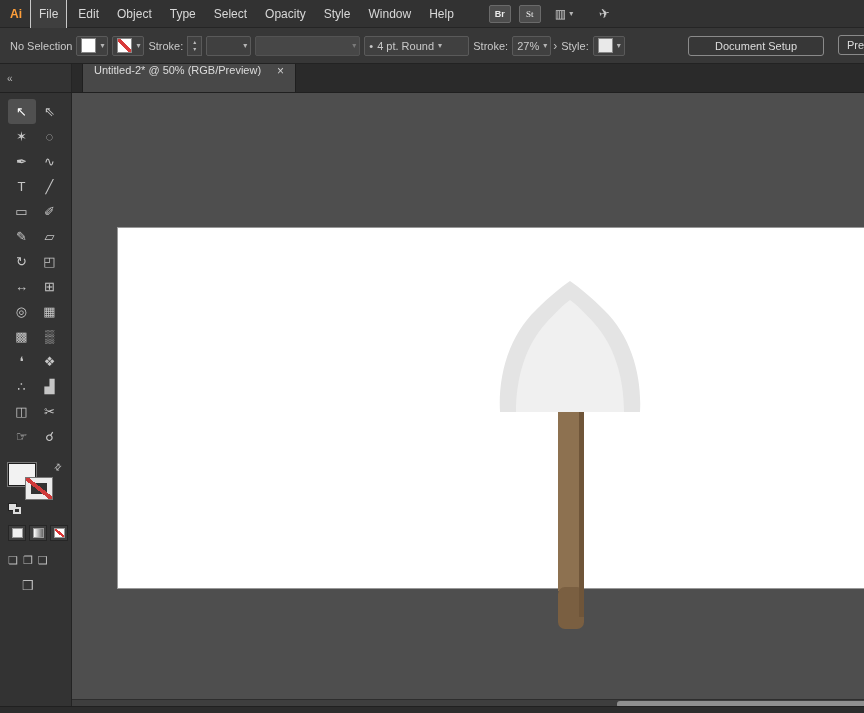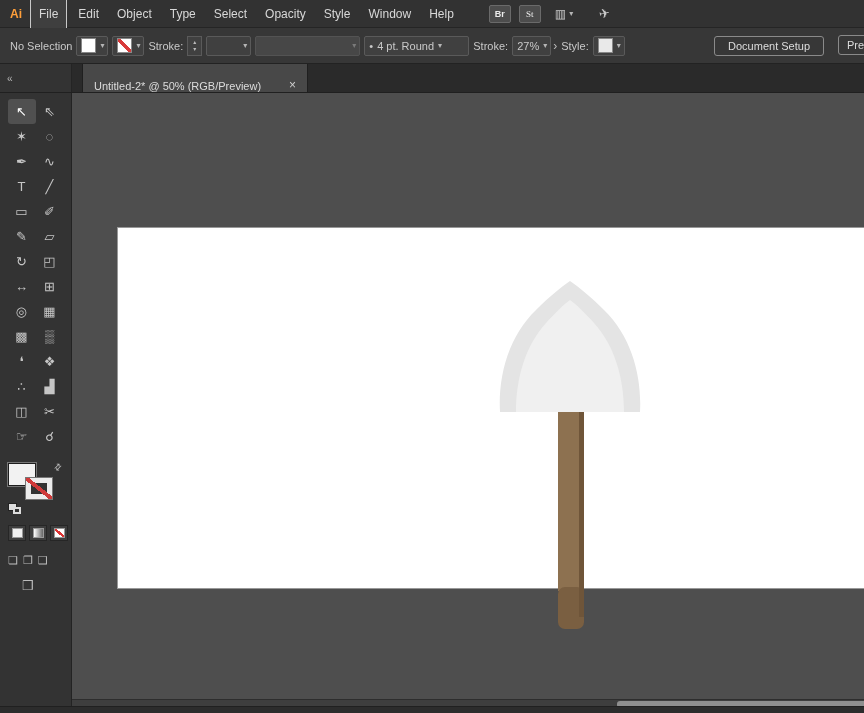--- a/index.html
+++ b/index.html
@@ -27,28 +27,28 @@
   .swatch.none{background:linear-gradient(to top right,#fff 42%,#d83a3a 42%,#d83a3a 58%,#fff 58%);}
   .swatch.style{background:#e9e9e9;}
   .stepper{display:flex;flex-direction:column;justify-content:center;align-items:center;height:18px;width:13px;
            background:#404040;border:1px solid #5a5a5a;font-size:6px;color:#bbb;line-height:7px;}
   .combo.small .val{min-width:28px;display:inline-block;}
   .combo.disabled{background:#474747;border-color:#535353;min-width:96px;justify-content:flex-end;}
   .combo.disabled .chev{color:#7a7a7a;}
   .combo.brush{min-width:96px;}
   .flyout{color:#bbb;font-size:12px;margin-left:-2px;}
   .btn{background:transparent;border:1px solid #8a8a8a;border-radius:3px;color:#ddd;font-size:11px;height:20px;
-       padding:0 13px;font-family:inherit;white-space:nowrap;}
+       padding:0 26px;font-family:inherit;white-space:nowrap;}
   .btn.ds{margin-left:auto;margin-right:40px;}
   .btn.pref{position:absolute;left:838px;top:7px;width:92px;text-align:left;padding:0 8px;overflow:hidden;}
   
   .tabrow{height:28px;background:#2a2a2a;border-bottom:1px solid #202020;display:flex;align-items:stretch;}
   .tools-head{width:72px;background:#333;border-right:1px solid #242424;display:flex;align-items:center;
               padding-left:7px;color:#b5b5b5;font-size:10px;box-sizing:border-box;}
-  .tab{margin-left:10px;background:#484848;display:flex;align-items:flex-end;gap:28px;padding:0 11px;
+  .tab{margin-left:10px;background:#484848;display:flex;align-items:flex-start;gap:16px;padding:0 11px;
        color:#dcdcdc;font-size:11px;border-left:1px solid #1f1f1f;border-right:1px solid #1f1f1f;}
   .tab-close{color:#cfcfcf;font-size:12px;}
   
   .main{display:flex;height:622px;}
   .toolbar{width:72px;background:#333;border-right:1px solid #232323;box-sizing:border-box;
            display:flex;flex-direction:column;padding-top:6px;}
   .tool-grid{display:grid;grid-template-columns:28px 28px;justify-content:center;}
   .tool{height:25px;display:flex;align-items:center;justify-content:center;color:#c6c6c6;font-size:13px;}
   .tool.active{background:#505050;border-radius:3px;color:#fff;}
   .color-block{position:relative;height:52px;margin:14px 0 0 8px;width:56px;}

